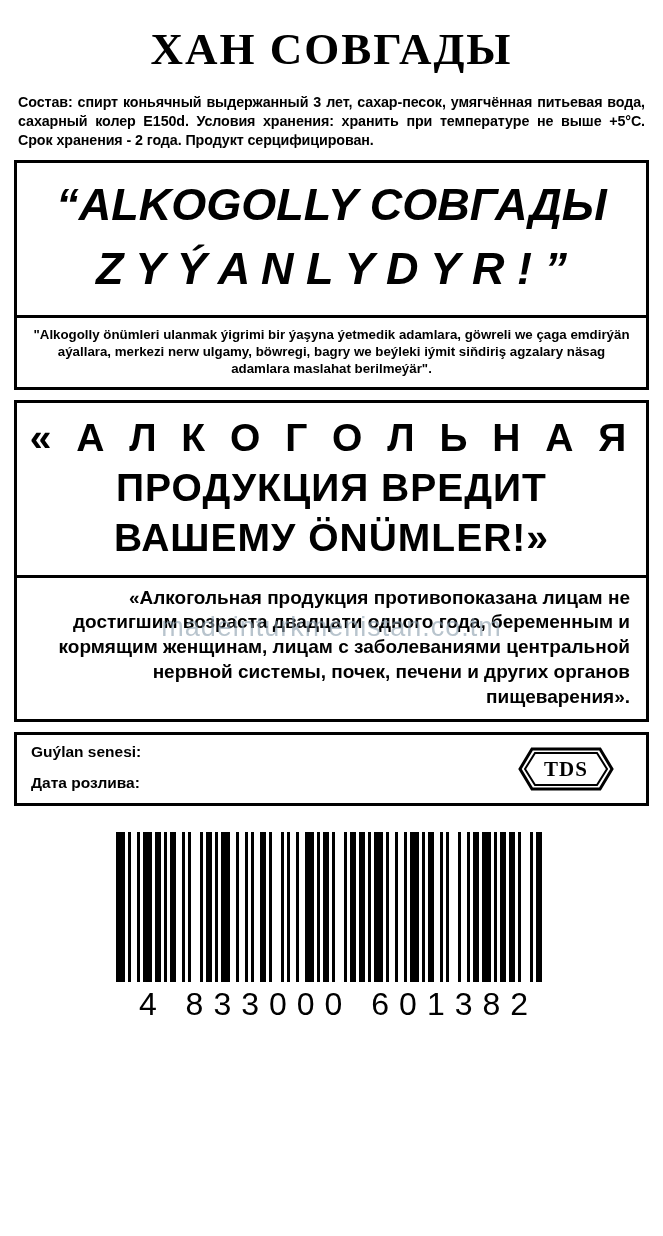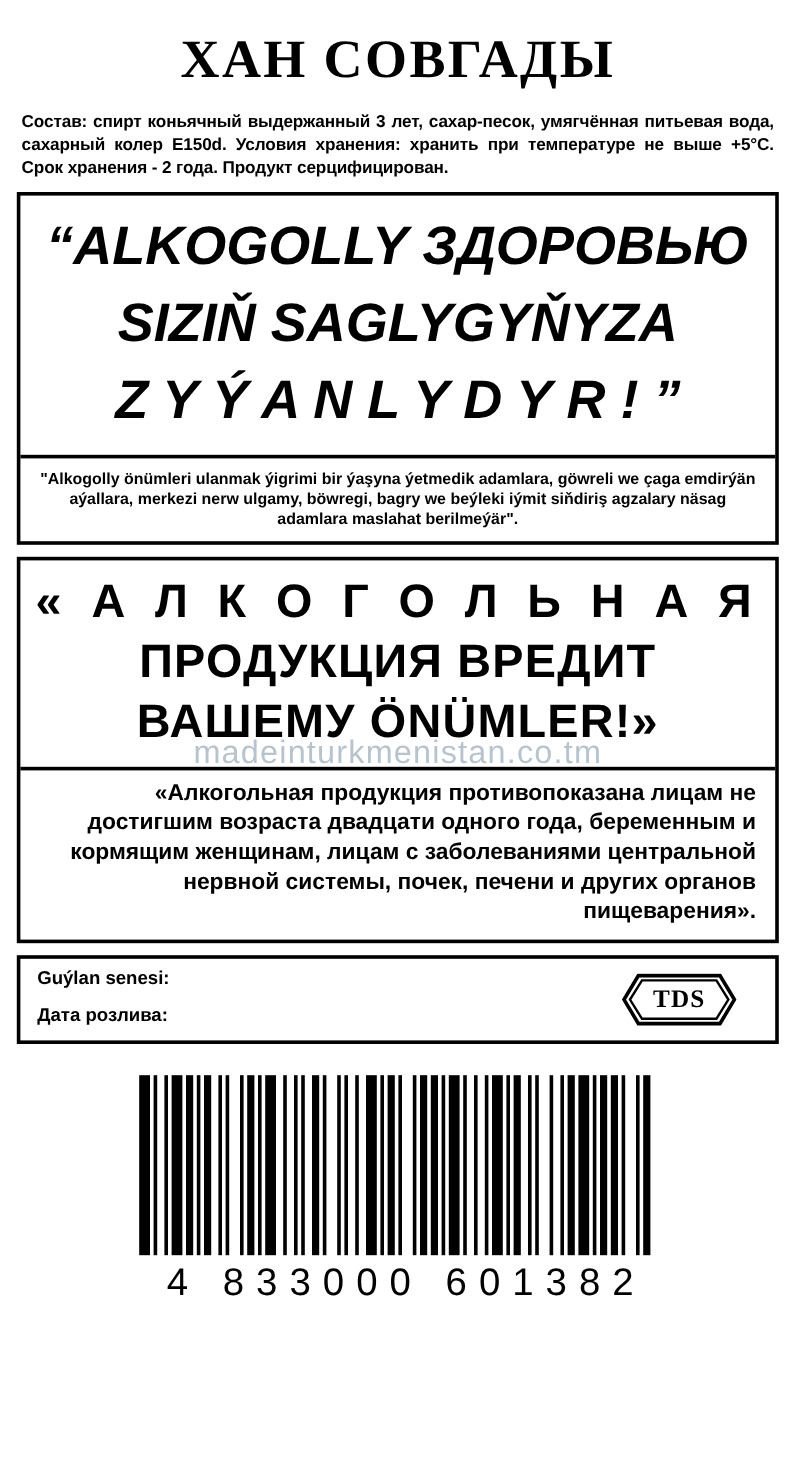--- a/index.html
+++ b/index.html
@@ -190,22 +190,21 @@
   <div class="title-block">
     <div class="brand-title">ХАН СОВГАДЫ</div>
   </div>
 
   <div class="ingredients">
     <p class="ru">Состав: спирт коньячный выдержанный 3 лет, сахар-песок, умягчённая питьевая вода, сахарный колер Е150d. Условия хранения: хранить при температуре не выше +5°С. Срок хранения - 2 года. Продукт серцифицирован.</p>
   </div>
 
   <div class="warn-box">
     <div class="warn-big">
-      <div class="line">“ALKOGOLLY ЗДОРОВЬЮ</div>
-      <div class="line">SIZIŇ SAGLYGYŇYZA</div>
+      <div class="line">“ALKOGOLLY СОВГАДЫ</div>
       <div class="line">Z Y Ý A N L Y D Y R ! ”</div>
     </div>
     <div class="warn-sep"></div>
     <div class="warn-small">"Alkogolly önümleri ulanmak ýigrimi bir ýaşyna ýetmedik adamlara, göwreli we çaga emdirýän aýallara, merkezi nerw ulgamy, böwregi, bagry we beýleki iýmit siňdiriş agzalary näsag adamlara maslahat berilmeýär".</div>
   </div>
 
   <div class="warn-box-ru">
     <div class="warn-big-ru">
       <div class="line1">« А Л К О Г О Л Ь Н А Я</div>
       <div class="line2">ПРОДУКЦИЯ  ВРЕДИТ</div>

